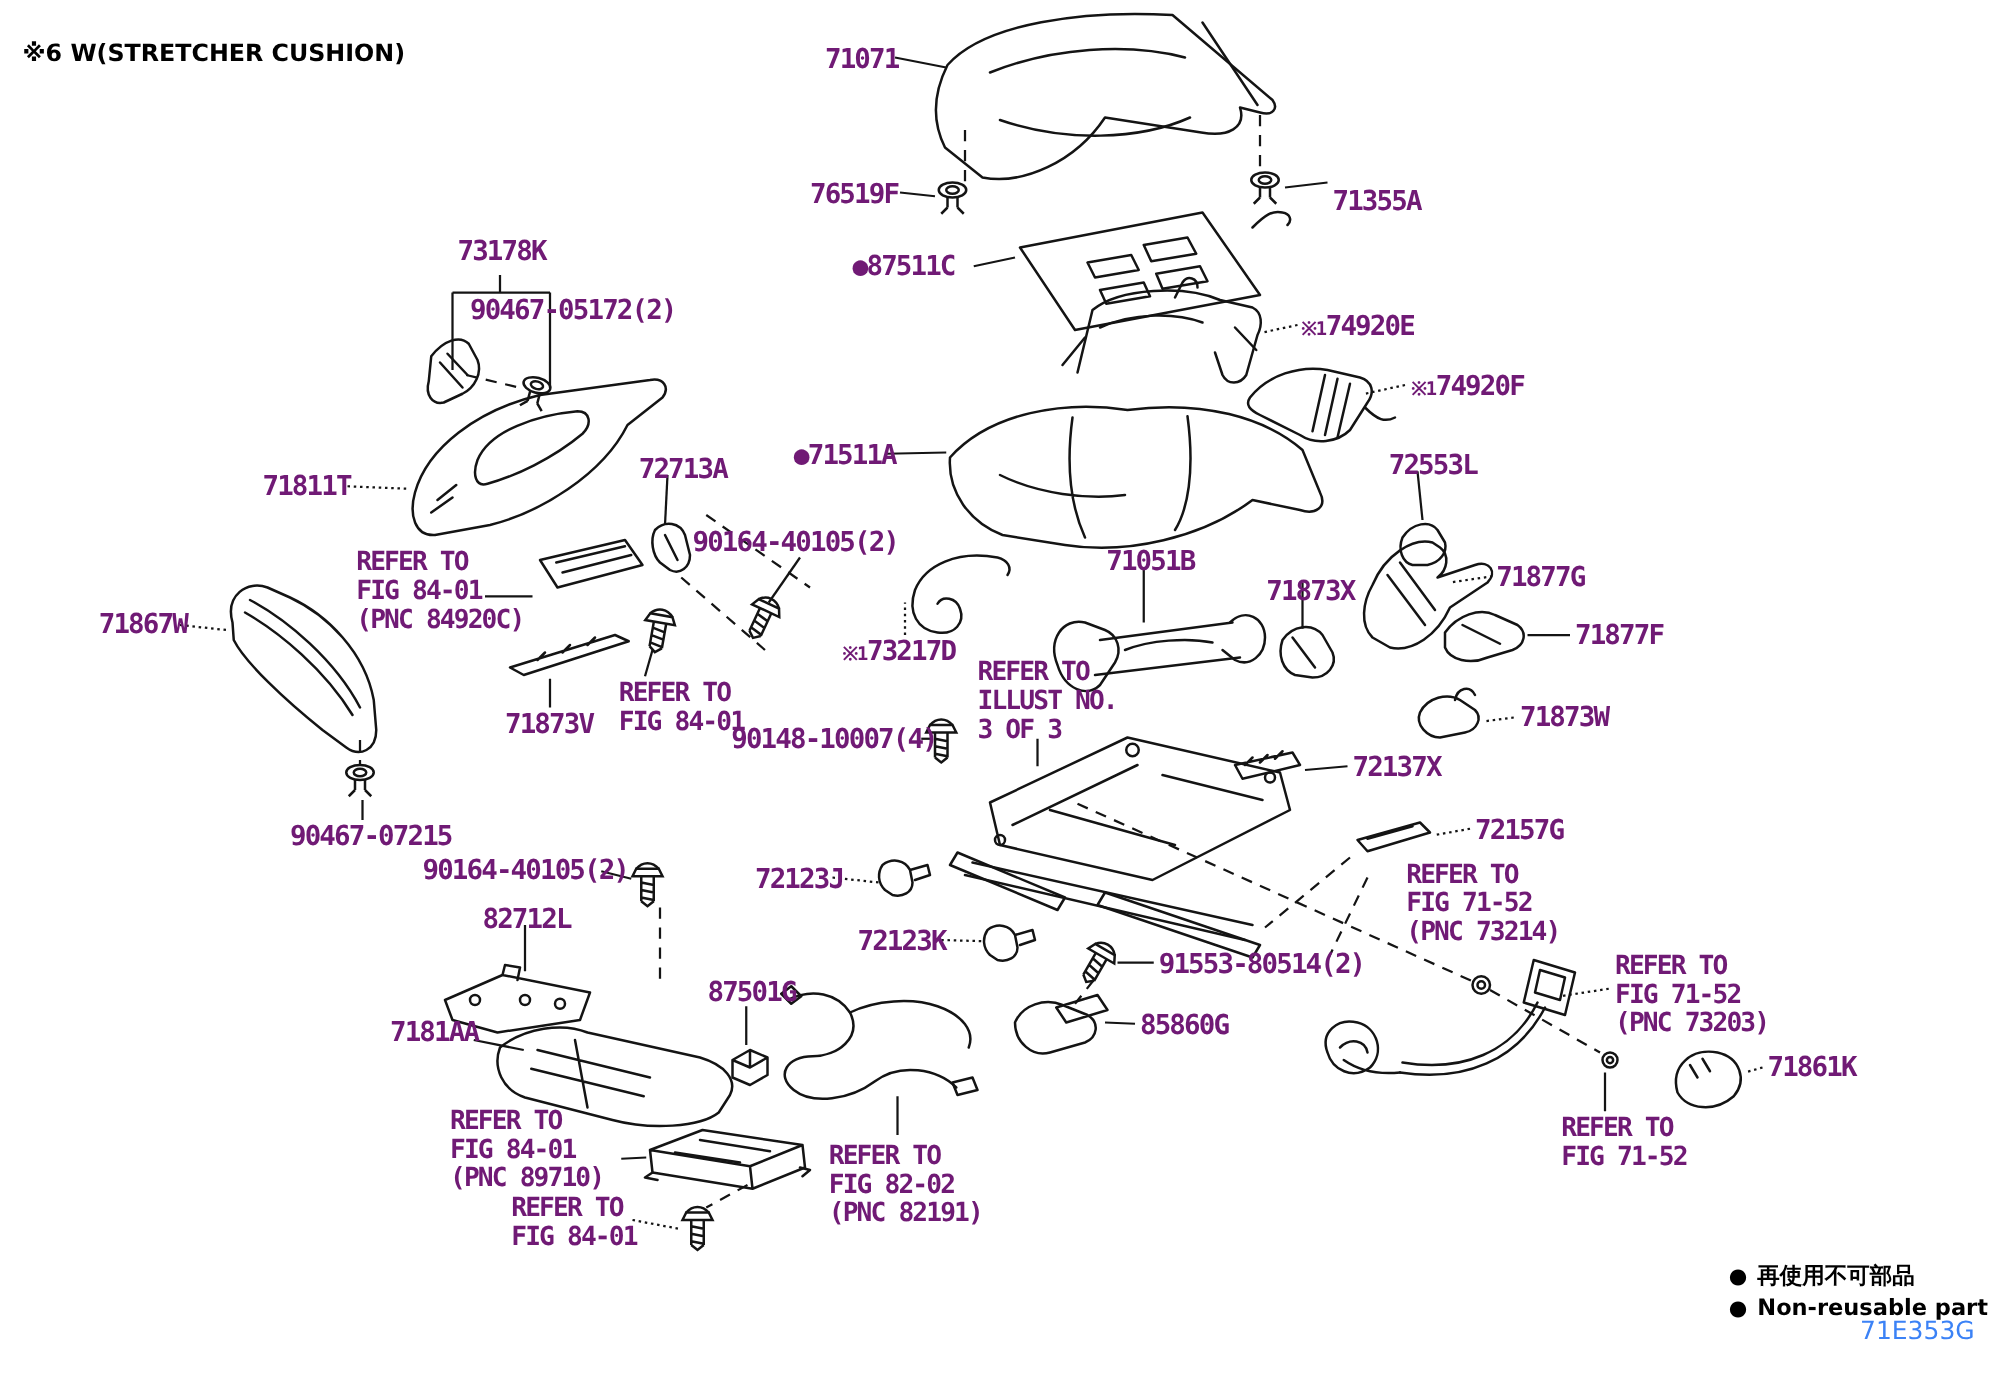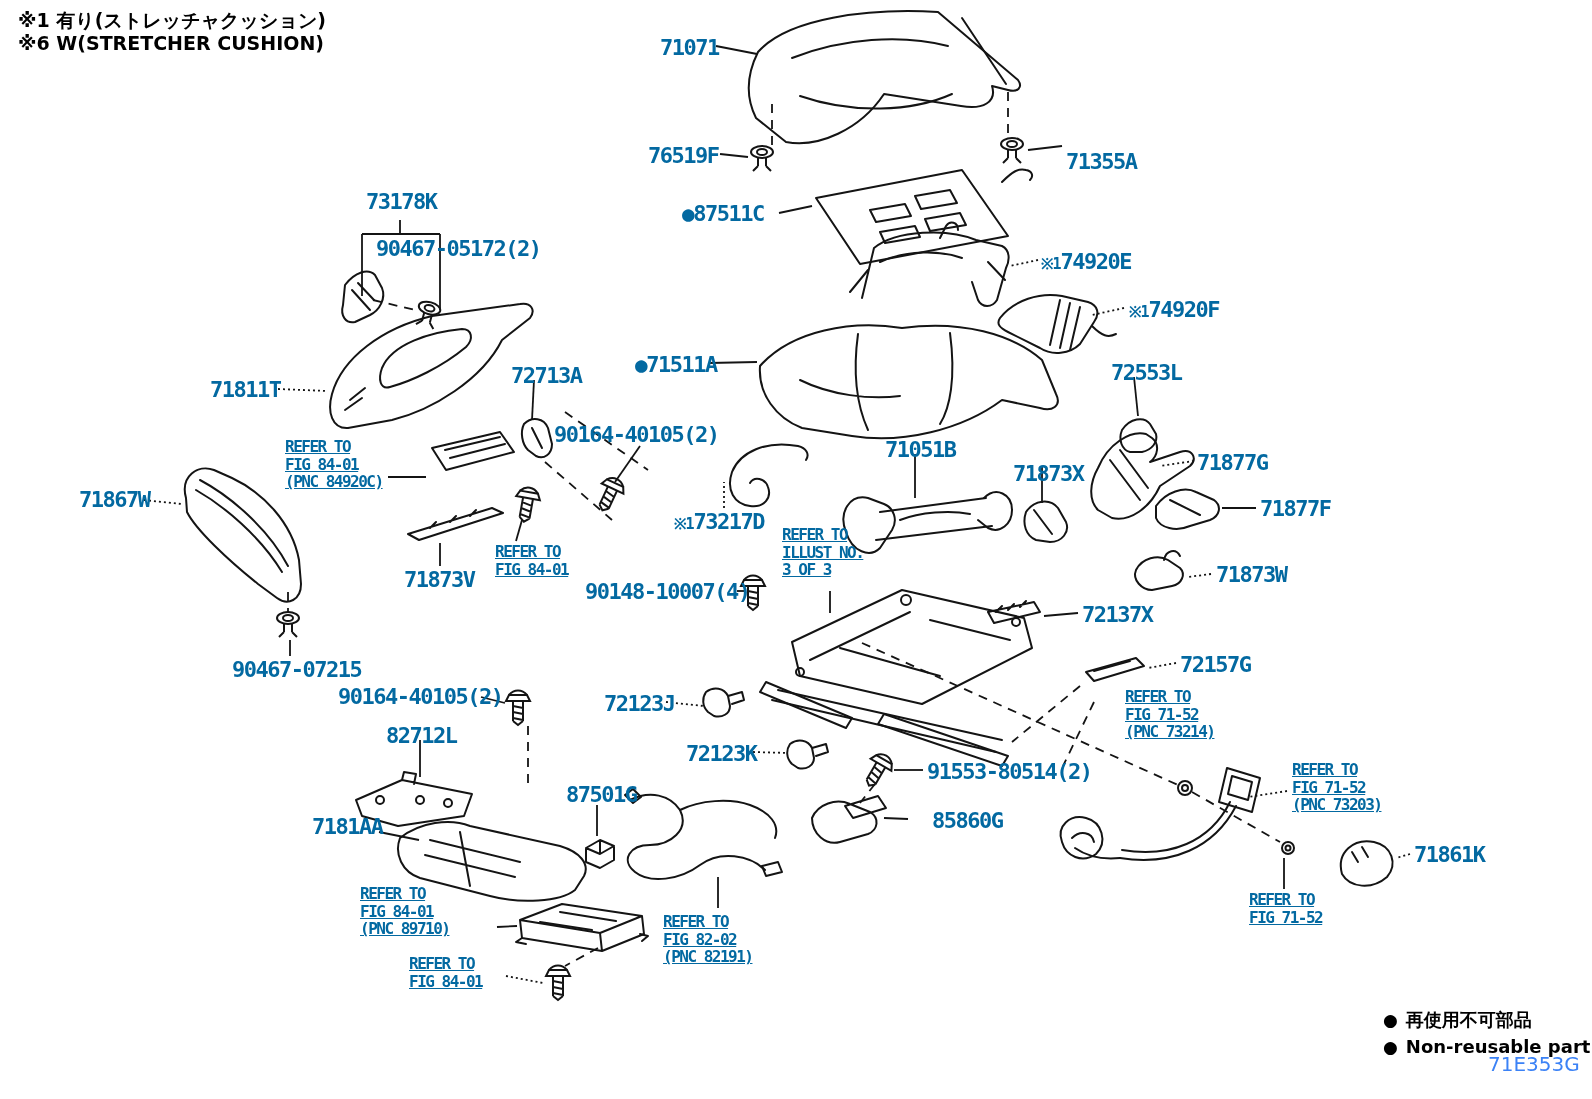--- a/index.html
+++ b/index.html
@@ -1,23 +1,23 @@
 <!DOCTYPE html>
 <html><head>
 <meta charset="utf-8">
 <style>
   html,body{margin:0;padding:0;background:#fff;}
   #stage{position:relative;width:1592px;height:1099px;background:#fff;overflow:hidden;
          font-family:"DejaVu Sans Mono",monospace;}
   svg.art{position:absolute;left:0;top:0;}
-  .lbl{position:absolute;font:bold 22px "DejaVu Sans Mono",monospace;color:#0369a1;
+  .lbl{position:absolute;font:bold 22px "DejaVu Sans Mono",monospace;color:#701a75;
        white-space:pre-line;line-height:1.1;letter-spacing:-1.5px;}
   .lbl .pfx-note{font-size:15px;letter-spacing:-1px;}
   .lbl .pfx-dot{font-size:21px;}
-  .ref{font-size:16px;text-decoration:underline;}
+  .ref{font-size:21px;}
   .note{position:absolute;font:bold 19px "DejaVu Sans",sans-serif;color:#000;letter-spacing:0;}
   .legend-row{position:absolute;font:bold 18px "DejaVu Sans",sans-serif;color:#000;margin-top:28px;}
   .legend-row .dot{font-size:17px;margin-right:8px;}
   #diagram-code{position:absolute;font:20px "DejaVu Sans",sans-serif;color:#3b82f6;}
 </style>
 </head>
 <body>
 
 <div id="stage">
 
@@ -201,21 +201,20 @@
       <path d="M528,726 L528,790"></path>
       <path d="M875,784 L860,803"></path>
       <path d="M862,643 L1178,785"></path>
       <path d="M1192,792 L1280,842"></path>
       <path d="M1080,686 L1012,742"></path>
       <path d="M1094,702 L1063,766"></path>
       <path d="M598,948 L565,966"></path>
     </g>
   </svg>
 
-  <div class="note" style="left:18px;top:8px">※1 有り(ストレッチャクッション)</div>
   <div class="note" style="left:18px;top:32px">※6 W(STRETCHER CUSHION)</div>
 
   <div class="lbl" style="left:660px;top:36px"><span>71071</span></div>
   <div class="lbl" style="left:648px;top:144px"><span>76519F</span></div>
   <div class="lbl" style="left:1066px;top:150px"><span>71355A</span></div>
   <div class="lbl" style="left:682px;top:202px"><span class="pfx-dot">●</span><span>87511C</span></div>
   <div class="lbl" style="left:1041px;top:250px"><span class="pfx-note">※1</span><span>74920E</span></div>
   <div class="lbl" style="left:1129px;top:298px"><span class="pfx-note">※1</span><span>74920F</span></div>
   <div class="lbl" style="left:366px;top:190px"><span>73178K</span></div>
   <div class="lbl" style="left:376px;top:237px"><span>90467-05172(2)</span></div>
@@ -246,21 +245,21 @@
   <div class="lbl" style="left:1180px;top:653px"><span>72157G</span></div>
   <div class="lbl" style="left:338px;top:685px"><span>90164-40105(2)</span></div>
   <div class="lbl" style="left:604px;top:692px"><span>72123J</span></div>
   <div class="lbl ref" style="left:1125px;top:688px"><span>REFER TO
 FIG 71-52
 (PNC 73214)</span></div>
   <div class="lbl" style="left:386px;top:724px"><span>82712L</span></div>
   <div class="lbl" style="left:686px;top:742px"><span>72123K</span></div>
   <div class="lbl" style="left:927px;top:760px"><span>91553-80514(2)</span></div>
   <div class="lbl" style="left:566px;top:783px"><span>87501G</span></div>
-  <div class="lbl" style="left:932px;top:809px"><span>85860G</span></div>
+  <div class="lbl" style="left:912px;top:809px"><span>85860G</span></div>
   <div class="lbl ref" style="left:1292px;top:761px"><span>REFER TO
 FIG 71-52
 (PNC 73203)</span></div>
   <div class="lbl" style="left:312px;top:815px"><span>7181AA</span></div>
   <div class="lbl" style="left:1414px;top:843px"><span>71861K</span></div>
   <div class="lbl ref" style="left:360px;top:885px"><span>REFER TO
 FIG 84-01
 (PNC 89710)</span></div>
   <div class="lbl ref" style="left:663px;top:913px"><span>REFER TO
 FIG 82-02

